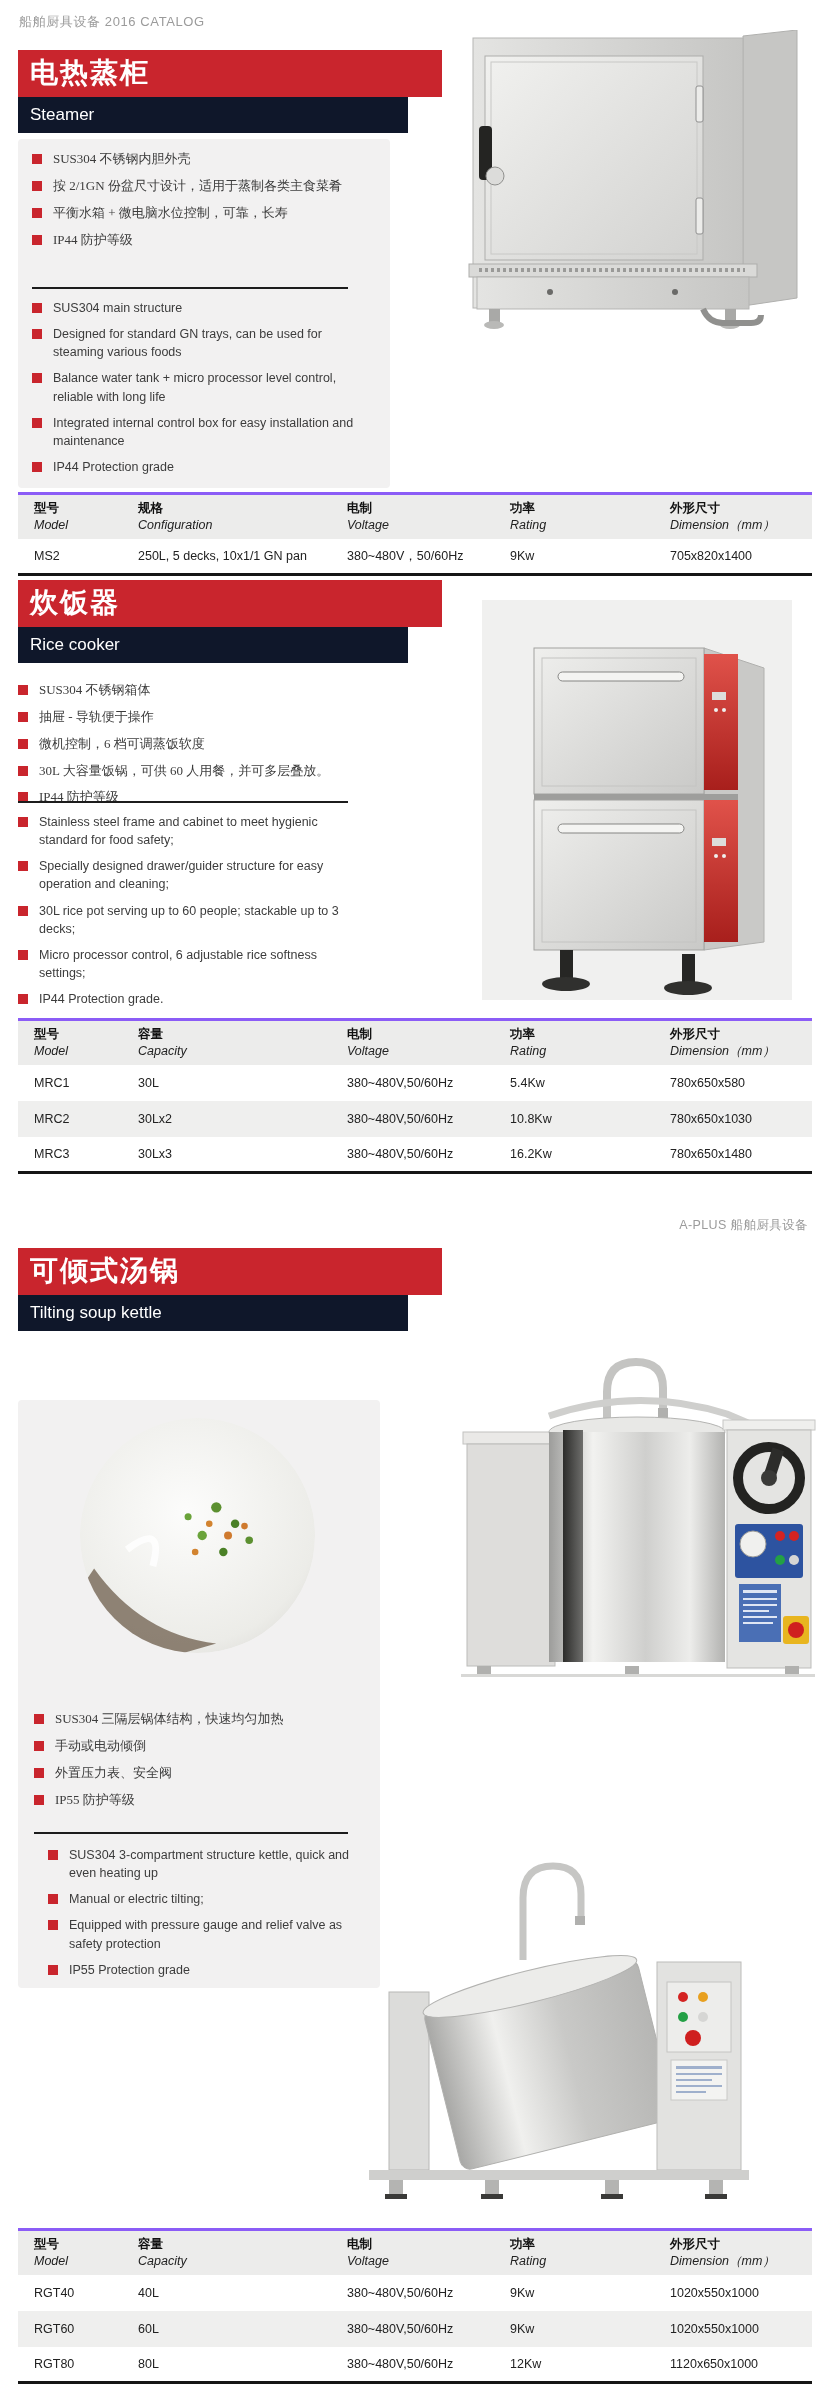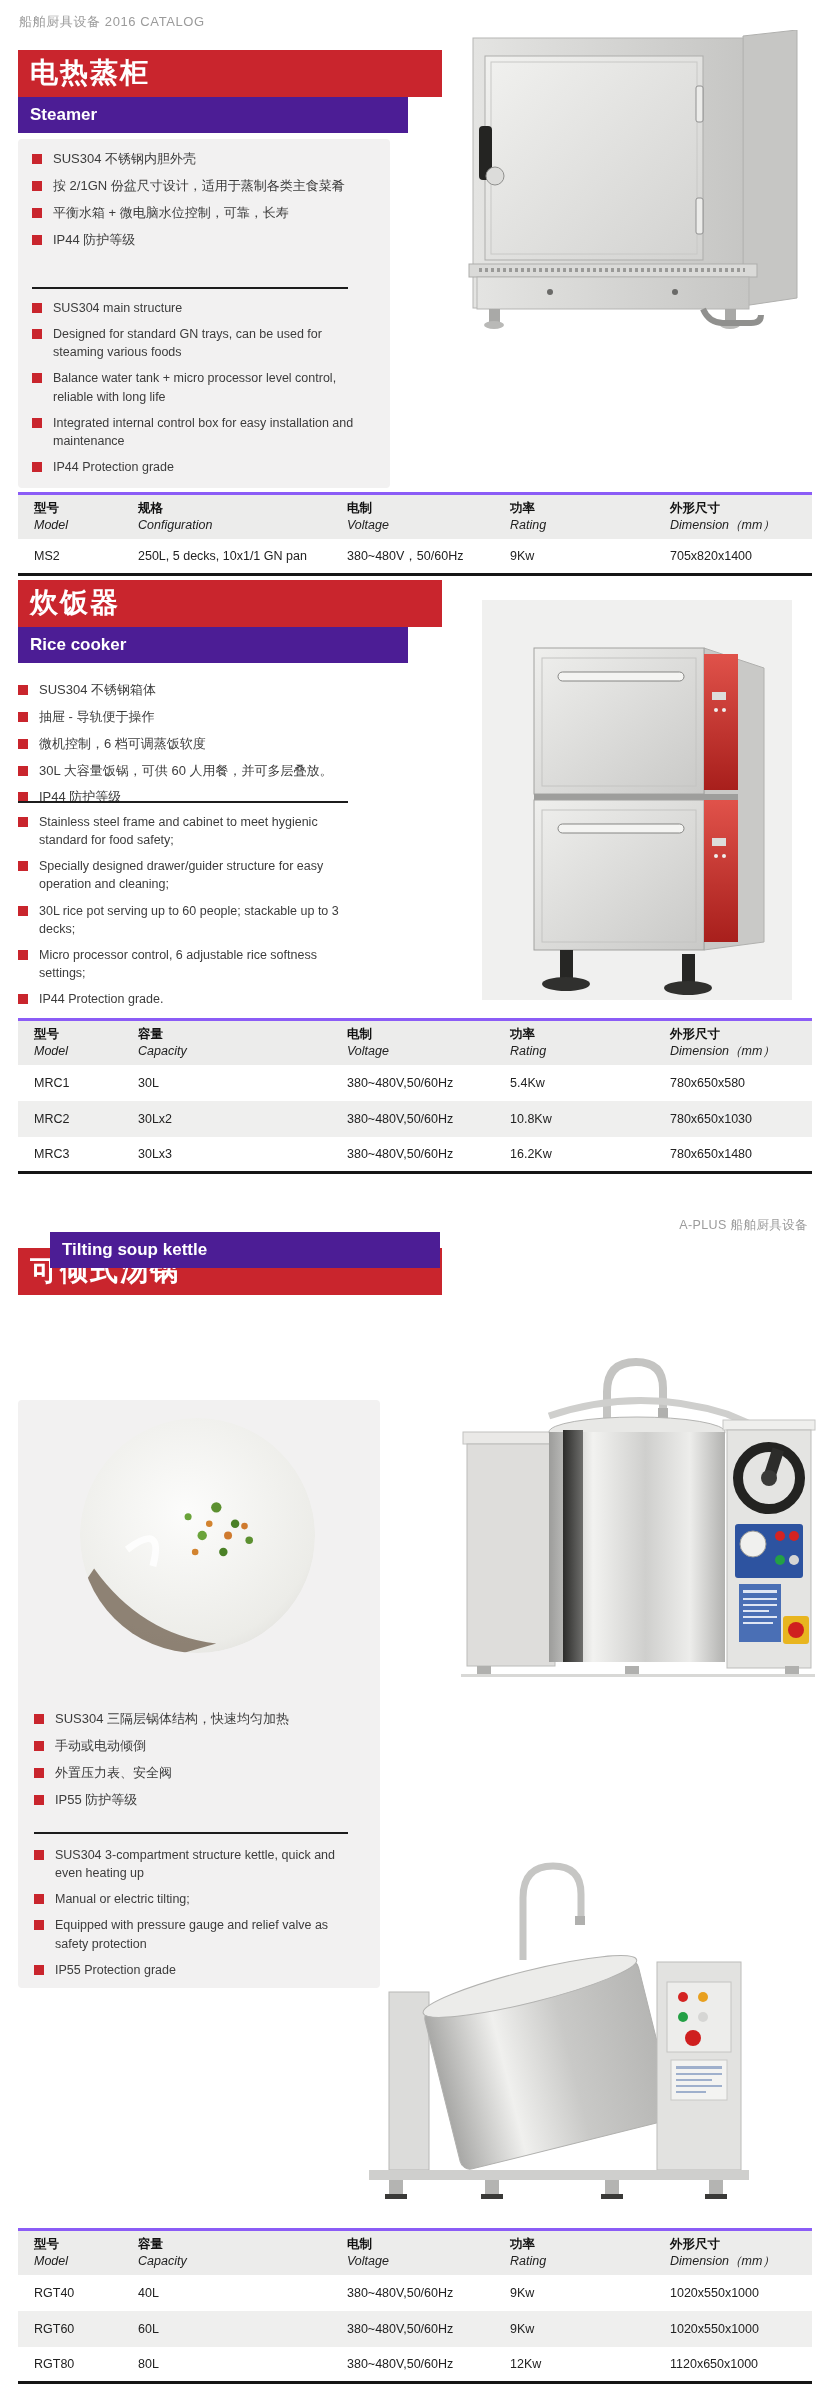--- a/index.html
+++ b/index.html
@@ -4,30 +4,30 @@
 <style>
   html,body{margin:0;padding:0;background:#ffffff;}
   .page{position:relative;width:830px;height:2393px;background:#fff;overflow:hidden;
         font-family:"Liberation Sans","DejaVu Sans",sans-serif;color:#3b3b3b;}
 
   .page-header{position:absolute;left:19px;top:13px;font-size:13px;color:#9b9b9b;letter-spacing:.6px;}
   .brand-note{position:absolute;right:22px;top:1217px;font-size:12.5px;color:#9b9b9b;letter-spacing:.4px;}
 
   .banner-red{position:absolute;left:18px;width:424px;height:47px;background:#c9252d;color:#fff;
               font-size:28px;font-weight:bold;line-height:46px;padding-left:12px;box-sizing:border-box;letter-spacing:2px;}
-  .banner-gray{position:absolute;left:18px;width:390px;height:36px;background:#4c1d95;color:#fff;
-               font-size:17px;line-height:36px;padding-left:12px;box-sizing:border-box;font-weight:bold;}
+  .banner-gray{position:absolute;left:18px;width:390px;height:36px;background:#0f172a;color:#fff;
+               font-size:17px;line-height:36px;padding-left:12px;box-sizing:border-box;}
 
   .panel{position:absolute;background:#f2f1f1;border-radius:4px;}
 
   .list{position:absolute;display:flex;flex-direction:column;}
   .item{display:flex;margin-bottom:8px;}
   .sq{flex:0 0 10px;width:10px;height:10px;background:#c9252d;margin:4px 11px 0 0;}
   .txt{font-size:12.5px;line-height:1.45;color:#3c3c3c;}
-  .cn .txt{font-size:13px;}
+  .cn .txt{font-size:13px;font-family:Liberation Serif, serif;}
 
   .divider{position:absolute;height:2px;background:#1c1c1c;}
 
   .photo-frame{position:absolute;}
   .photo-backdrop{position:absolute;background:#f0f0ef;}
   .soup-circle{position:absolute;border-radius:50%;overflow:hidden;}
 
   table.spec{position:absolute;left:18px;width:794px;border-collapse:collapse;table-layout:fixed;
              border-top:3px solid #8b5cf6;border-bottom:3px solid #161616;}
   table.spec th,table.spec td{text-align:left;padding:5px 6px 5px 2px;font-size:12.5px;color:#222;vertical-align:middle;}
@@ -321,21 +321,21 @@
         <td>780x650x1480</td>
       </tr>
     </tbody>
   </table>
 
   <div class="brand-note">A-PLUS 船舶厨具设备</div>
 
   <div class="banner-red" style="top:1248px;">
     <span>可倾式汤锅</span>
   </div>
-  <div class="banner-gray" style="top:1232px;margin-left:32px;">
+  <div class="banner-gray" style="top:1295px;">
     <span>Tilting soup kettle</span>
   </div>
 
   <div class="panel" style="left:18px;top:1400px;width:362px;height:588px;"></div>
 
   <div class="soup-circle" style="left:80px;top:1418px;width:235px;height:235px;">
     <svg width="235" height="235" viewBox="0 0 100 100">
       <defs>
         <radialGradient id="soupG" cx="0.45" cy="0.4" r="0.75">
           <stop offset="0" stop-color="#fcfcfb"></stop>
@@ -373,21 +373,21 @@
         <span class="txt">外置压力表、安全阀</span>
       </div>
     <div class="item">
         <span class="sq"></span>
         <span class="txt">IP55 防护等级</span>
       </div>
   </div>
 
   <div class="divider" style="left:34px;top:1832px;width:314px;"></div>
 
-  <div class="list en" style="left:34px;top:1846px;width:324px;justify-content:space-between;">
+  <div class="list en" style="left:48px;top:1846px;width:324px;justify-content:space-between;">
     <div class="item">
         <span class="sq"></span>
         <span class="txt">SUS304 3-compartment structure kettle, quick and even heating up</span>
       </div>
     <div class="item">
         <span class="sq"></span>
         <span class="txt">Manual or electric tilting;</span>
       </div>
     <div class="item">
         <span class="sq"></span>

